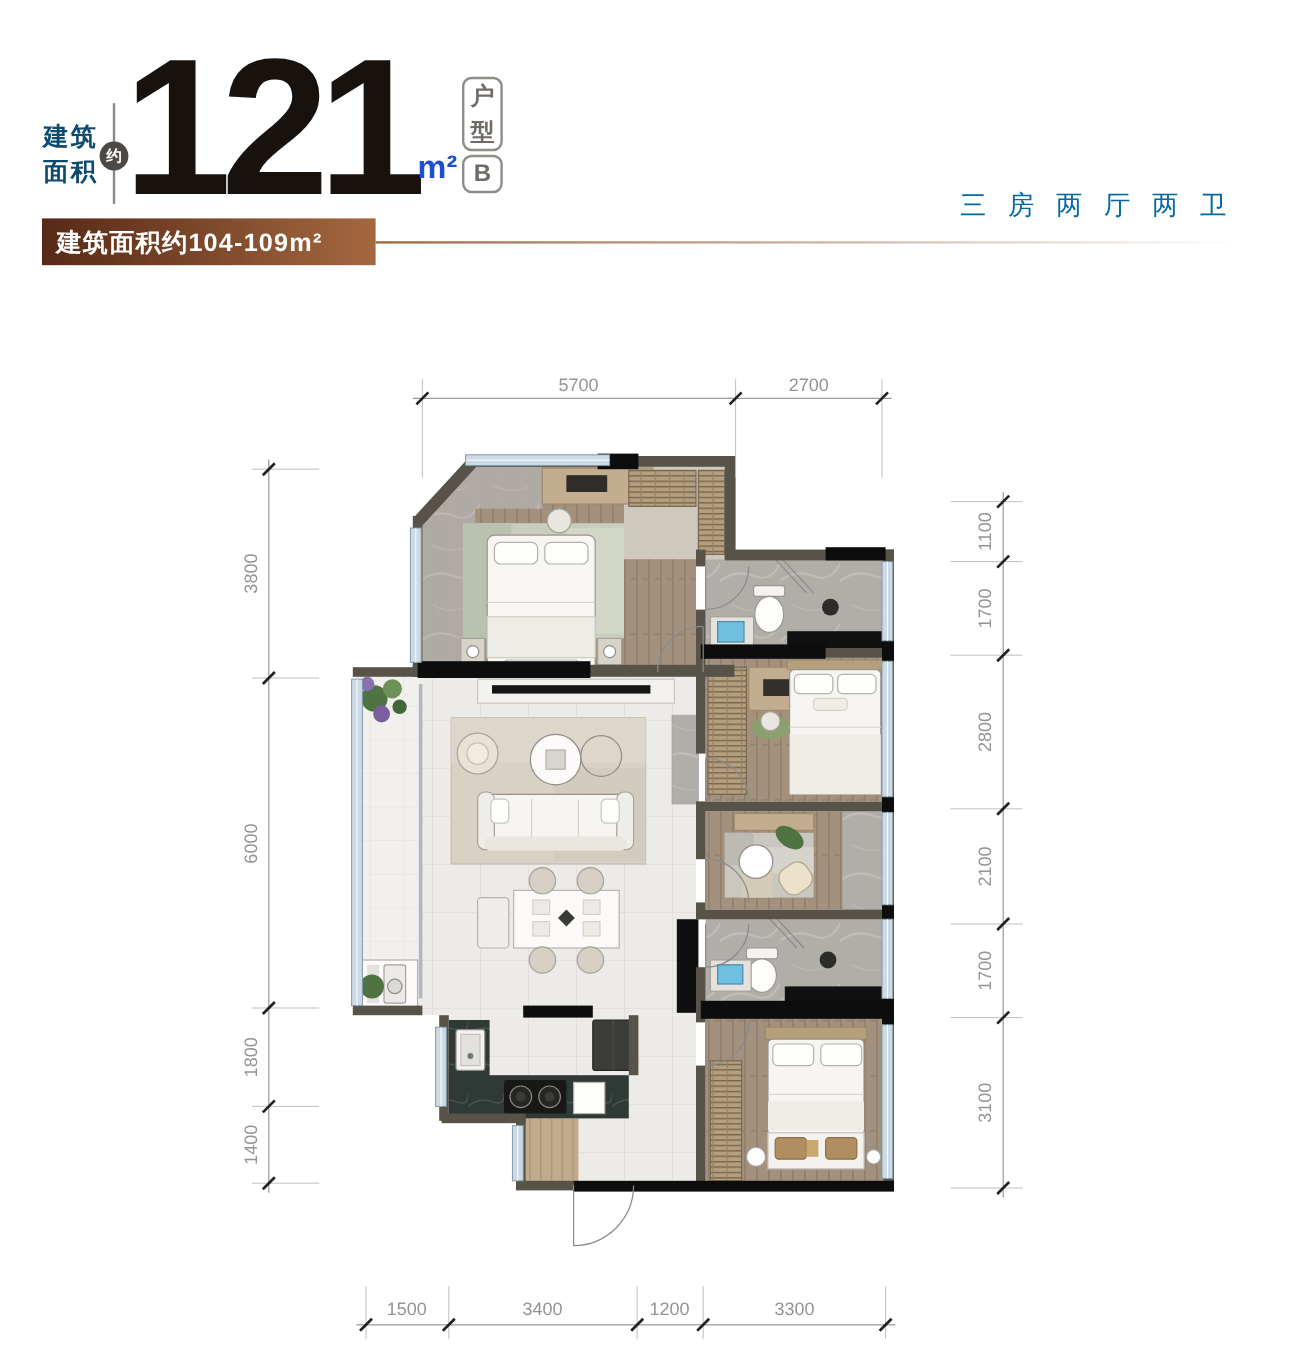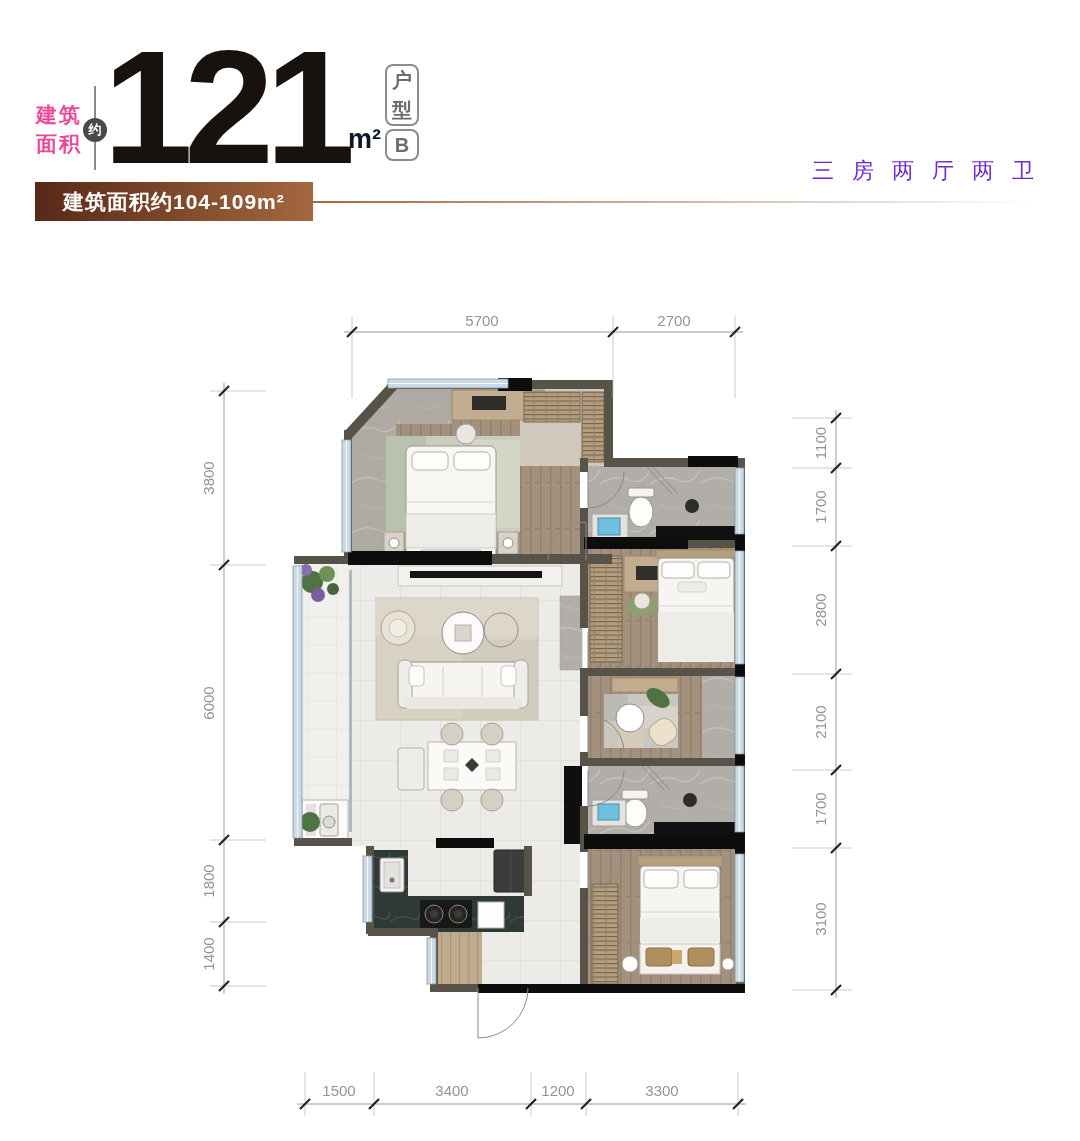--- a/index.html
+++ b/index.html
@@ -1,43 +1,43 @@
 <!DOCTYPE html>
 <html><head>
 <meta charset="utf-8">
 <style>
   html,body{margin:0;padding:0;background:#ffffff;}
   body{width:1080px;height:1141px;position:relative;overflow:hidden;
        font-family:"Liberation Sans","DejaVu Sans",sans-serif;}
   .abs{position:absolute;}
 
   
-  .area-label{left:36px;top:100px;font-size:21px;font-weight:700;color:#ec4899;
+  .area-label{left:36px;top:100px;font-size:21px;font-weight:700;color:#0c4a6e;
               line-height:29px;letter-spacing:2px;}
   .vline{left:94px;top:86px;width:2px;height:84px;background:#8a8a86;}
   .approx-badge{left:83px;top:118px;width:24px;height:24px;border-radius:50%;
                 background:#4b4845;color:#fff;font-size:13px;font-weight:700;
                 display:flex;align-items:center;justify-content:center;}
   .area-value{left:103px;top:26px;font-size:162px;line-height:1;font-weight:700;
               color:#17120e;letter-spacing:-9px;}
-  .area-unit{left:348px;top:124px;font-size:27px;font-weight:700;color:#0f172a;}
+  .area-unit{left:348px;top:124px;font-size:27px;font-weight:700;color:#1d4ed8;}
   .unit-type{left:385px;top:64px;width:34px;display:flex;flex-direction:column;gap:3px;}
   .unit-type .box{border:2px solid #8f8b87;border-radius:8px;color:#6f6b67;
                   font-size:20px;font-weight:700;display:flex;flex-direction:column;
                   align-items:center;justify-content:center;}
   .unit-type .box.top{height:58px;gap:3px;}
   .unit-type .box.bot{height:28px;}
   .banner{left:35px;top:182px;width:278px;height:39px;
           background:linear-gradient(90deg,#572917,#a4683f);
           color:#fff;font-size:21px;font-weight:700;letter-spacing:1px;
-          display:flex;align-items:center;padding-left:28px;box-sizing:border-box;}
+          display:flex;align-items:center;padding-left:12px;box-sizing:border-box;}
   .accent-line{left:313px;top:201px;width:722px;height:2px;
                background:linear-gradient(90deg,#a4683f,#d9c3b5 60%,rgba(217,195,181,0));}
-  .layout-summary{top:156px;right:28px;font-size:22px;color:#6d28d9;
-                  letter-spacing:18px;margin-right:0;font-weight:400;}
+  .layout-summary{top:156px;right:28px;font-size:22px;color:#0369a1;
+                  letter-spacing:18px;margin-right:12px;font-weight:400;}
   svg text{font-family:"Liberation Sans","DejaVu Sans",sans-serif;}
 </style>
 </head>
 <body>
 
 <div class="abs area-label">
   <div>建筑</div>
   <div>面积</div>
 </div>
 <div class="abs vline"></div>

